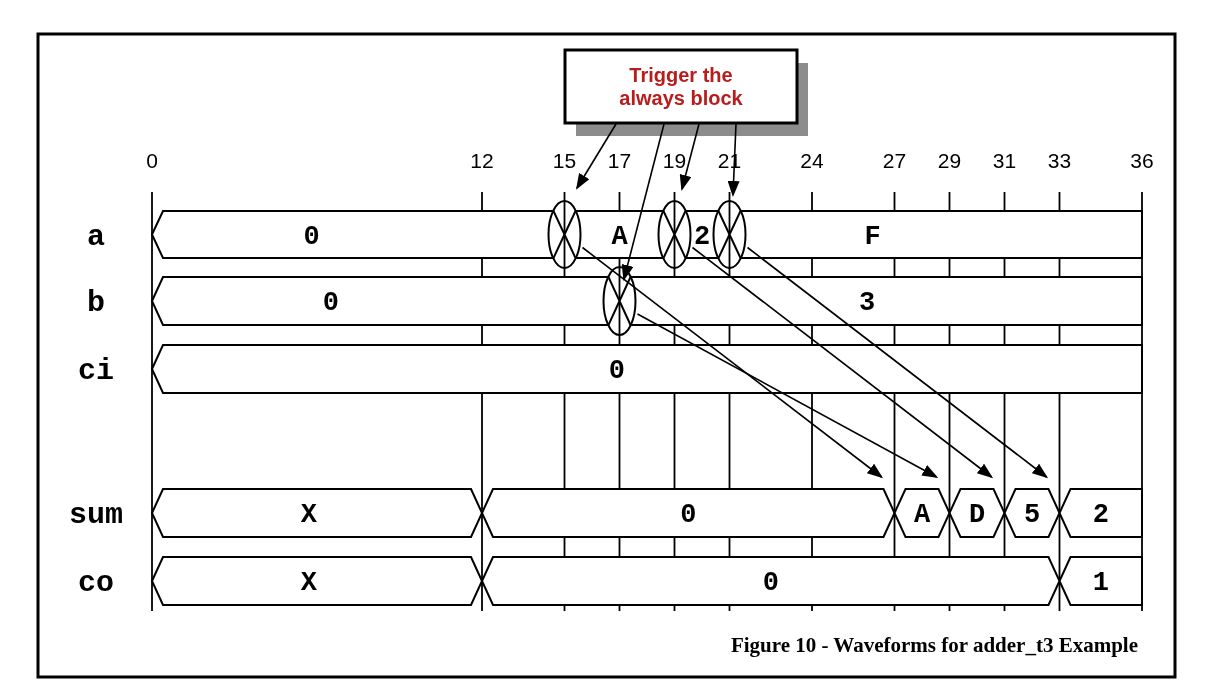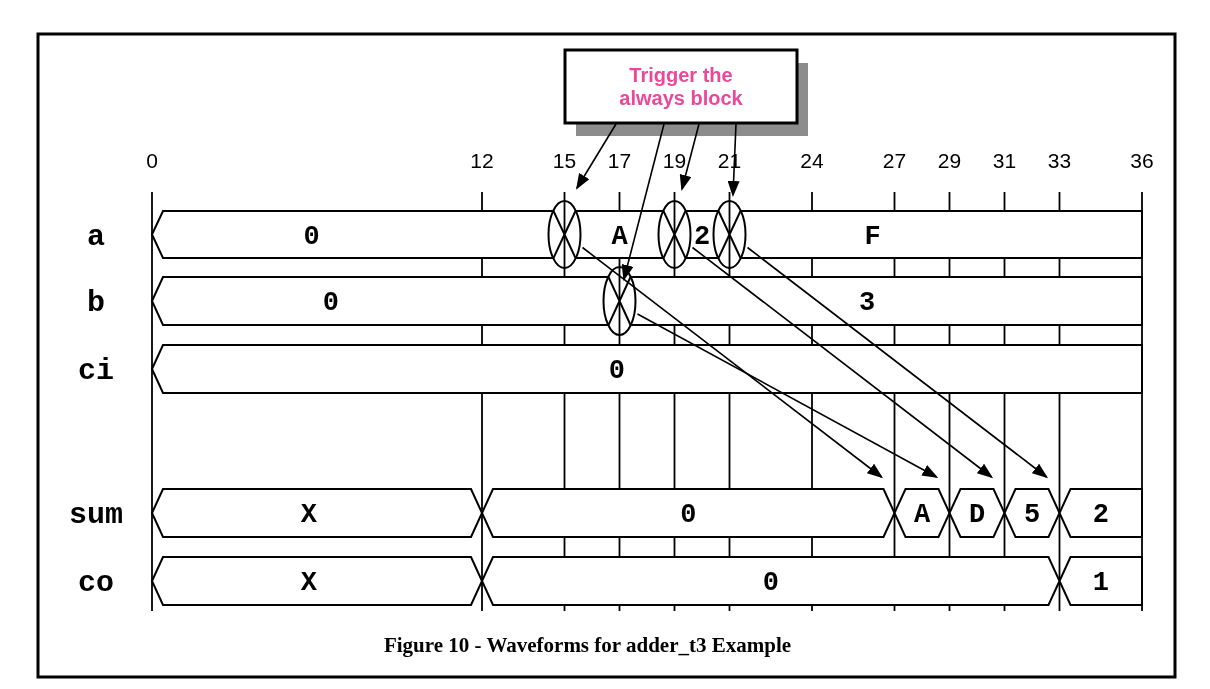--- a/index.html
+++ b/index.html
@@ -2,22 +2,22 @@
 <html><head>
 <meta charset="utf-8">
 <style>
   html,body{margin:0;padding:0;background:#ffffff;}
   #figure-root{position:relative;width:1210px;height:689px;background:#ffffff;overflow:hidden;
     font-family:"Liberation Sans",sans-serif;}
   #wave-svg{position:absolute;left:0;top:0;}
   #trigger-box-text{position:absolute;left:565px;top:50px;width:232px;height:73px;
     display:flex;flex-direction:column;align-items:center;justify-content:center;
     font-family:"Liberation Sans",sans-serif;font-weight:bold;font-size:20px;line-height:23px;
-    color:#ec4899;text-align:center;pointer-events:none;}
-  #figure-caption{position:absolute;left:37px;top:633px;width:1101px;text-align:center;
+    color:#b91c1c;text-align:center;pointer-events:none;}
+  #figure-caption{position:absolute;left:37px;top:633px;width:1101px;text-align:right;
     font-family:"Liberation Serif",serif;font-weight:bold;font-size:21px;color:#000;}
 </style>
 </head>
 <body>
 
 <div id="figure-root">
   <svg id="wave-svg" width="1210" height="689" viewBox="0 0 1210 689">
       <defs>
         <marker id="arr" viewBox="0 0 16 12" refX="14" refY="6" markerWidth="16" markerHeight="12" orient="auto" markerUnits="userSpaceOnUse">
           <path d="M0,0 L16,6 L0,12 Z" fill="#000000"></path>

